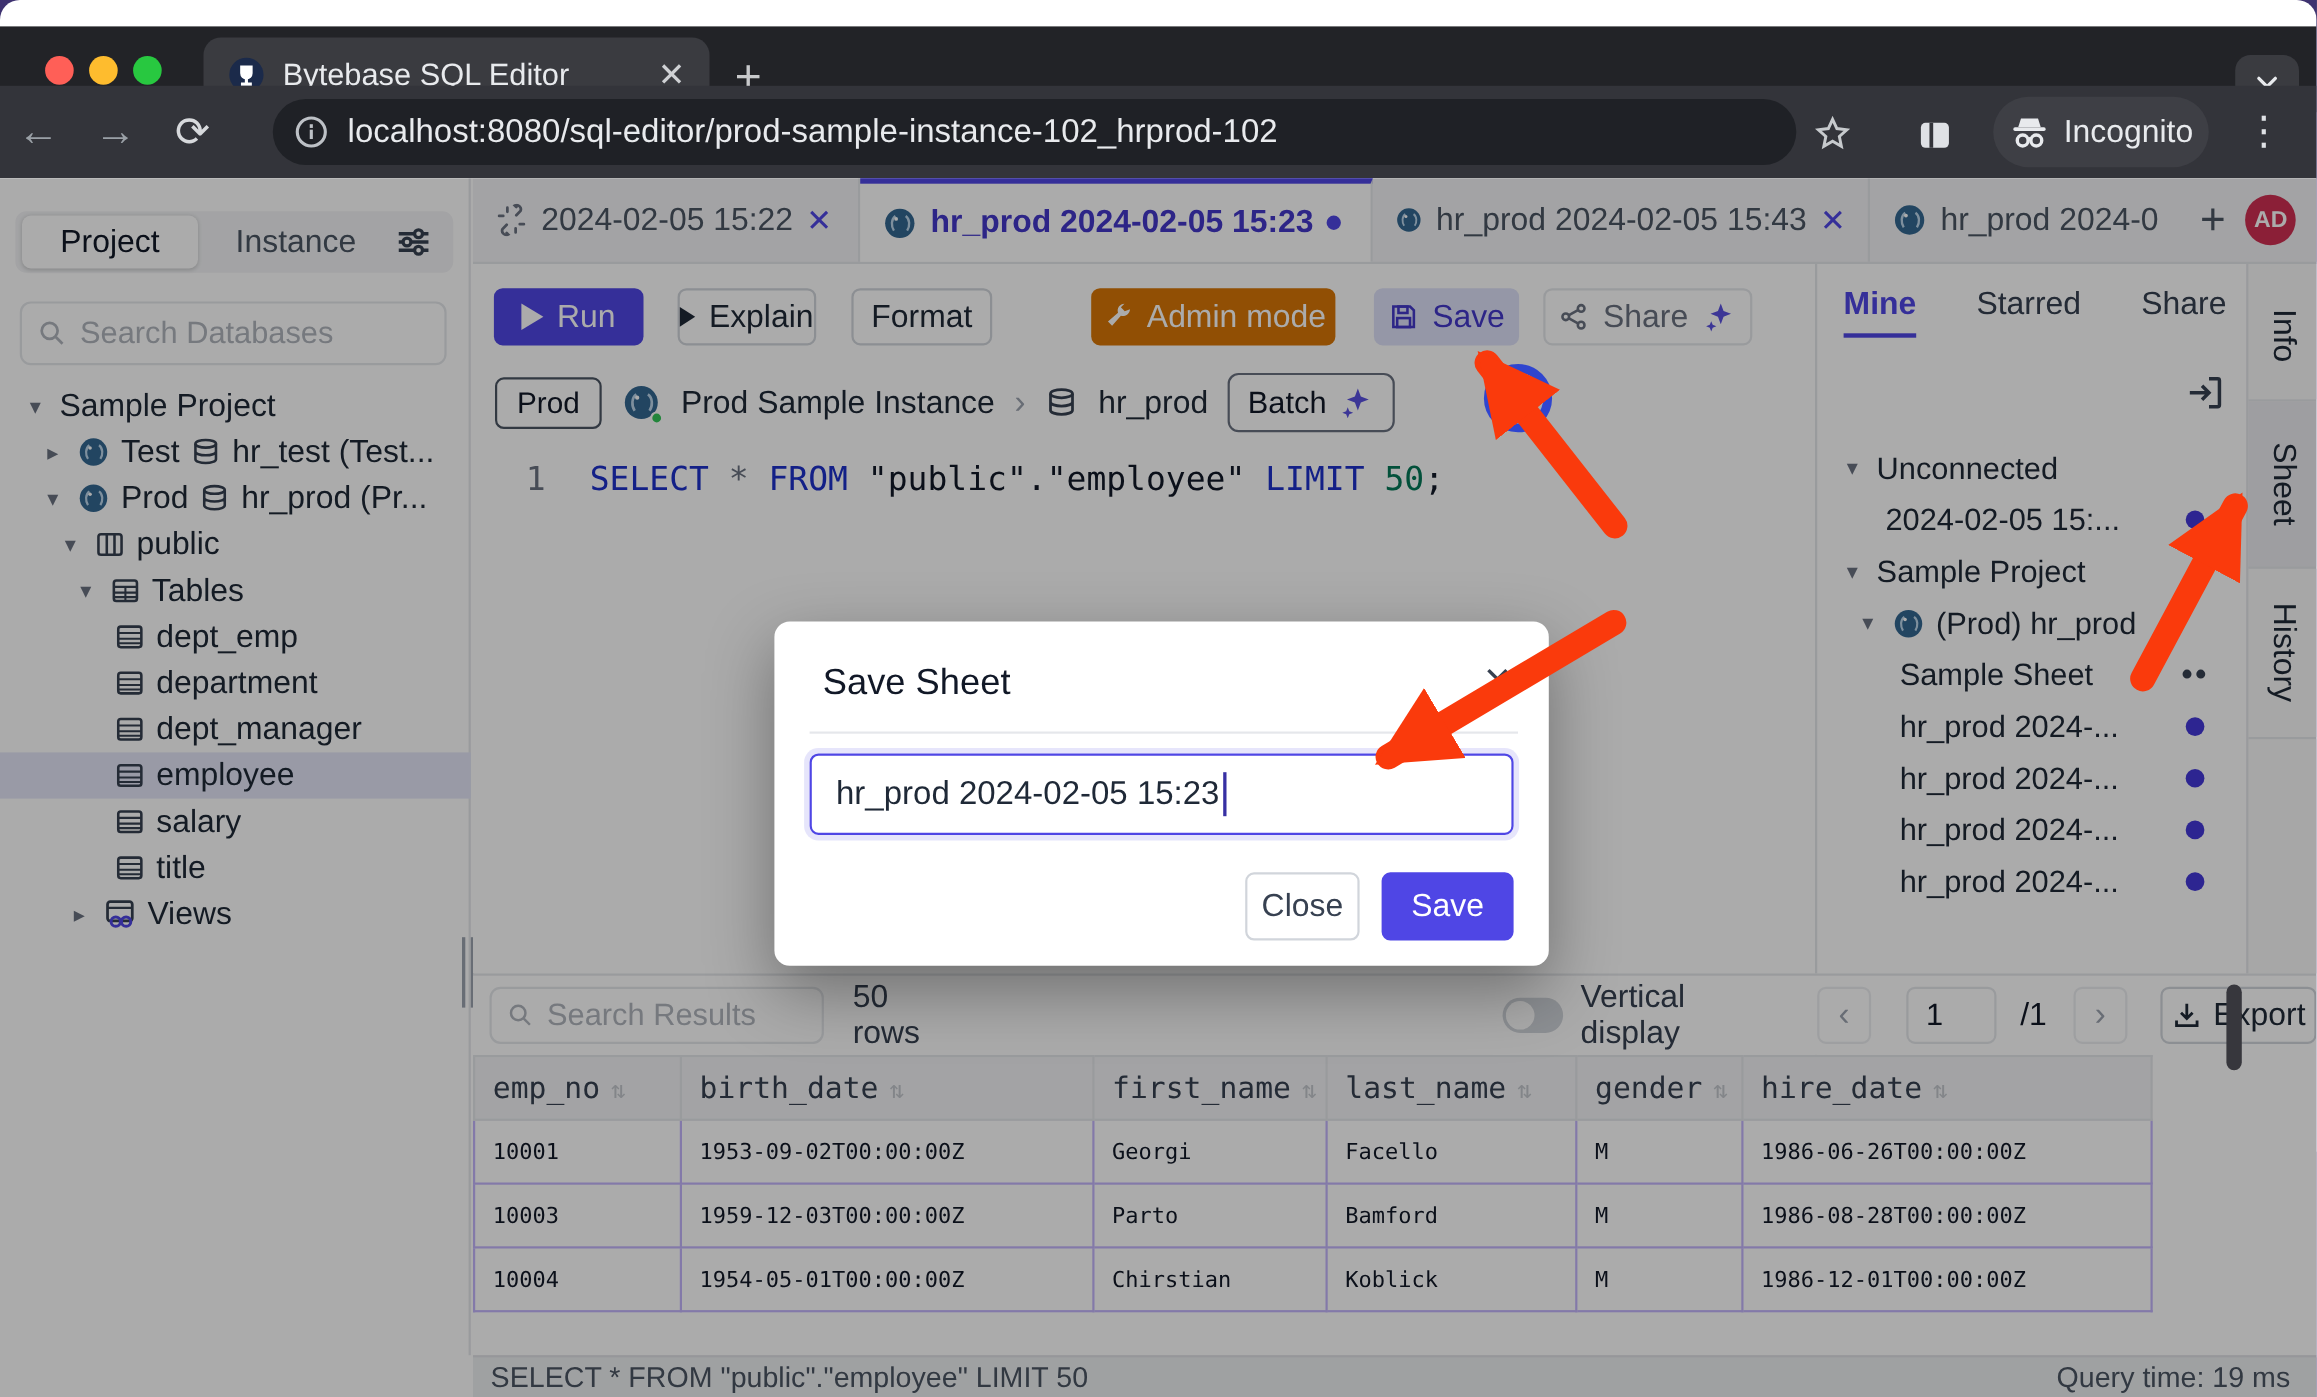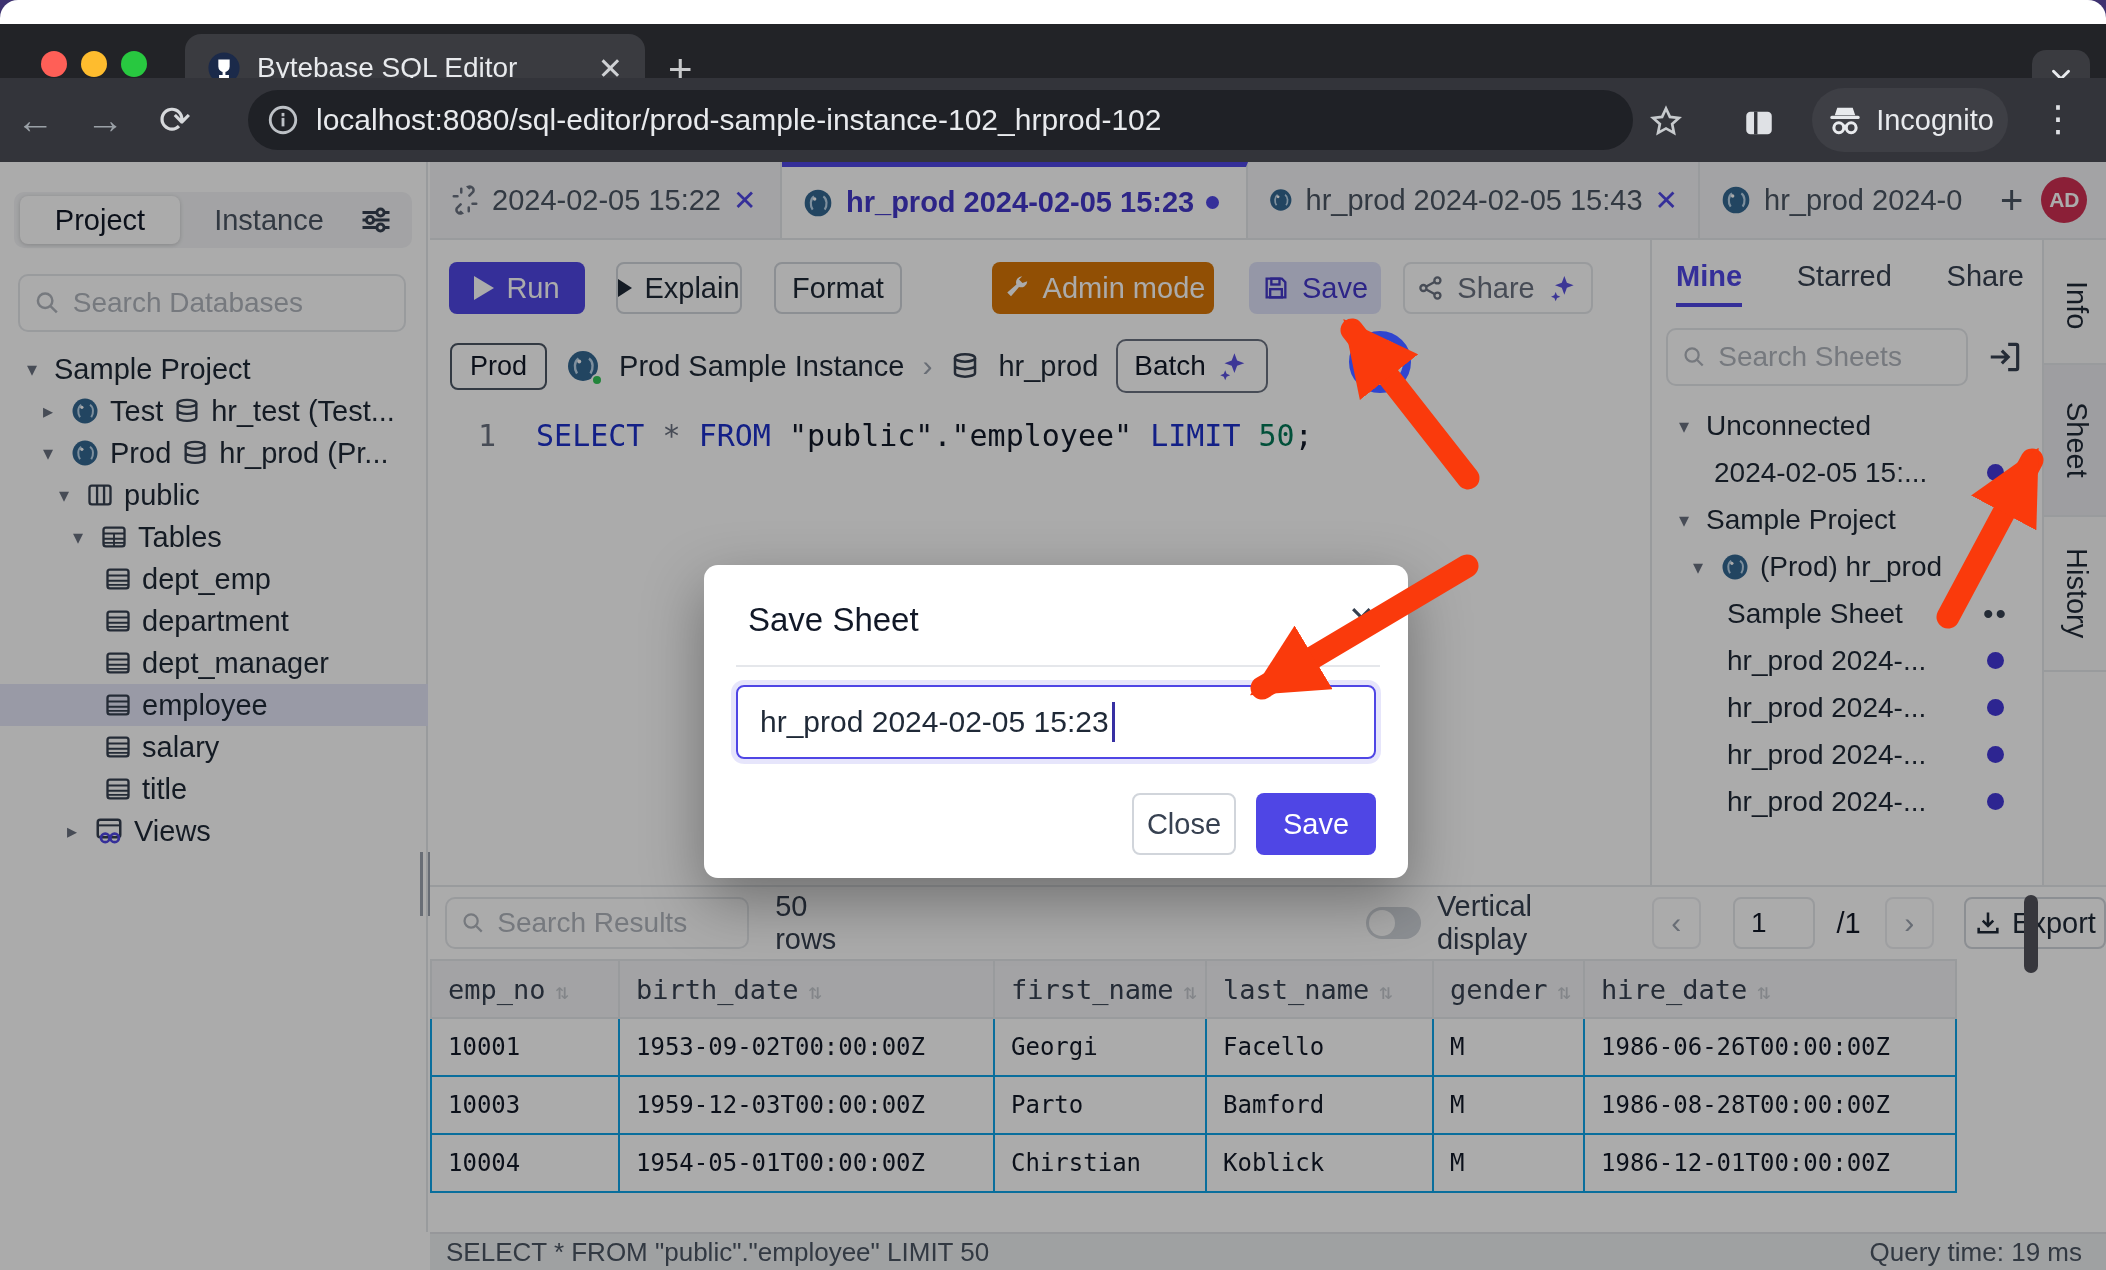--- a/index.html
+++ b/index.html
@@ -98,22 +98,22 @@
   .toggle { width:58px; height:32px; background:#d1d5db; border-radius:16px; position:relative; }
   .toggle i { position:absolute; left:3px; top:3px; width:26px; height:26px; background:#fff; border-radius:50%; }
   .pagebox { width:86px; height:52px; border:2px solid #e5e7eb; border-radius:8px; }
   .pagebox input { width:100%; height:100%; border:0; outline:0; font-size:28px; padding-left:16px; color:#111827; background:transparent; font-family:"Liberation Sans",sans-serif;}
   .chevbtn { width:52px; height:52px; border:2px solid #eceef1; border-radius:8px; color:#9ca3af; font-size:30px;
              display:flex; align-items:center; justify-content:center; }
 
   table.grid { border-collapse:collapse; table-layout:fixed; width:1525px; }
   .grid th { background:#f3f4f6; border:2px solid #e5e7eb; height:58px; text-align:left; padding-left:16px;
              font-family:"DejaVu Sans Mono",monospace; font-size:27px; font-weight:normal; color:#374151;margin-left:12px; }
-  .grid td { border:2px solid #0ea5e9; height:58px; padding-left:16px; font-family:"DejaVu Sans Mono",monospace;
-             font-size:24px; color:#111827; white-space:nowrap; overflow:hidden; }
+  .grid td { border:2px solid #c4b5fd; height:58px; padding-left:16px; font-family:"DejaVu Sans Mono",monospace;
+             font-size:20px; color:#111827; white-space:nowrap; overflow:hidden; }
   .sorti { color:#c3c7cd; font-size:22px; margin-left:10px; }
   .scrollthumb { left:2024px; top:733px; width:14px; height:78px; background:#52525b; border-radius:7px; }
 
   .statusbar { left:430px; top:1070px; width:1676px; height:38px; background:#eef0f2; border-top:2px solid #e0e2e6;
                display:flex; align-items:center; justify-content:space-between; padding:0 24px 0 16px;
                font-size:26px; color:#4b5563; }
 
   
   .overlay { left:0; top:162px; width:2106px; height:1108px; background:rgba(0,0,0,.33); z-index:5; }
   .modal { left:704px; top:565px; width:704px; height:313px; background:#fff; border-radius:14px; z-index:7;
@@ -448,27 +448,20 @@
         <span class="num">50</span>
         <span class="pun">;</span>
       </div>
     </div>
 
     <div class="abs panel">
       <div class="abs" style="left:24px; top:20px; width:348px; display:flex; justify-content:space-between">
         <span class="ptab active" style="border-bottom:4px solid #4f46e5; padding-bottom:10px">Mine</span>
         <span class="ptab">Starred</span>
         <span class="ptab">Share</span>
-      </div>
-      <div class="abs search-box" style="left:14px; top:88px; width:302px; height:58px">
-        <svg class="ic" width="28" height="28" viewBox="0 0 24 24">
-              <circle cx="10" cy="10" r="6.5" stroke="#b0b5bd" stroke-width="2.2" fill="none"></circle>
-              <path d="M15 15l5.5 5.5" stroke="#b0b5bd" stroke-width="2.2"></path>
-            </svg>
-        <input placeholder="Search Sheets" style="">
       </div>
       <span class="abs" style="left:334px; top:98px">
         <svg class="ic" width="38" height="38" viewBox="0 0 24 24" fill="none" stroke="#374151" stroke-width="2">
               <path d="M14 4h5a1 1 0 011 1v14a1 1 0 01-1 1h-5"></path>
               <path d="M3 12h11M10 8l4 4-4 4"></path>
             </svg>
       </span>
       <div class="abs" style="left:0; top:162px; width:392px">
         <div class="prow" style="padding-left:20px; gap:10px">
           <span class="caret">▾</span>

